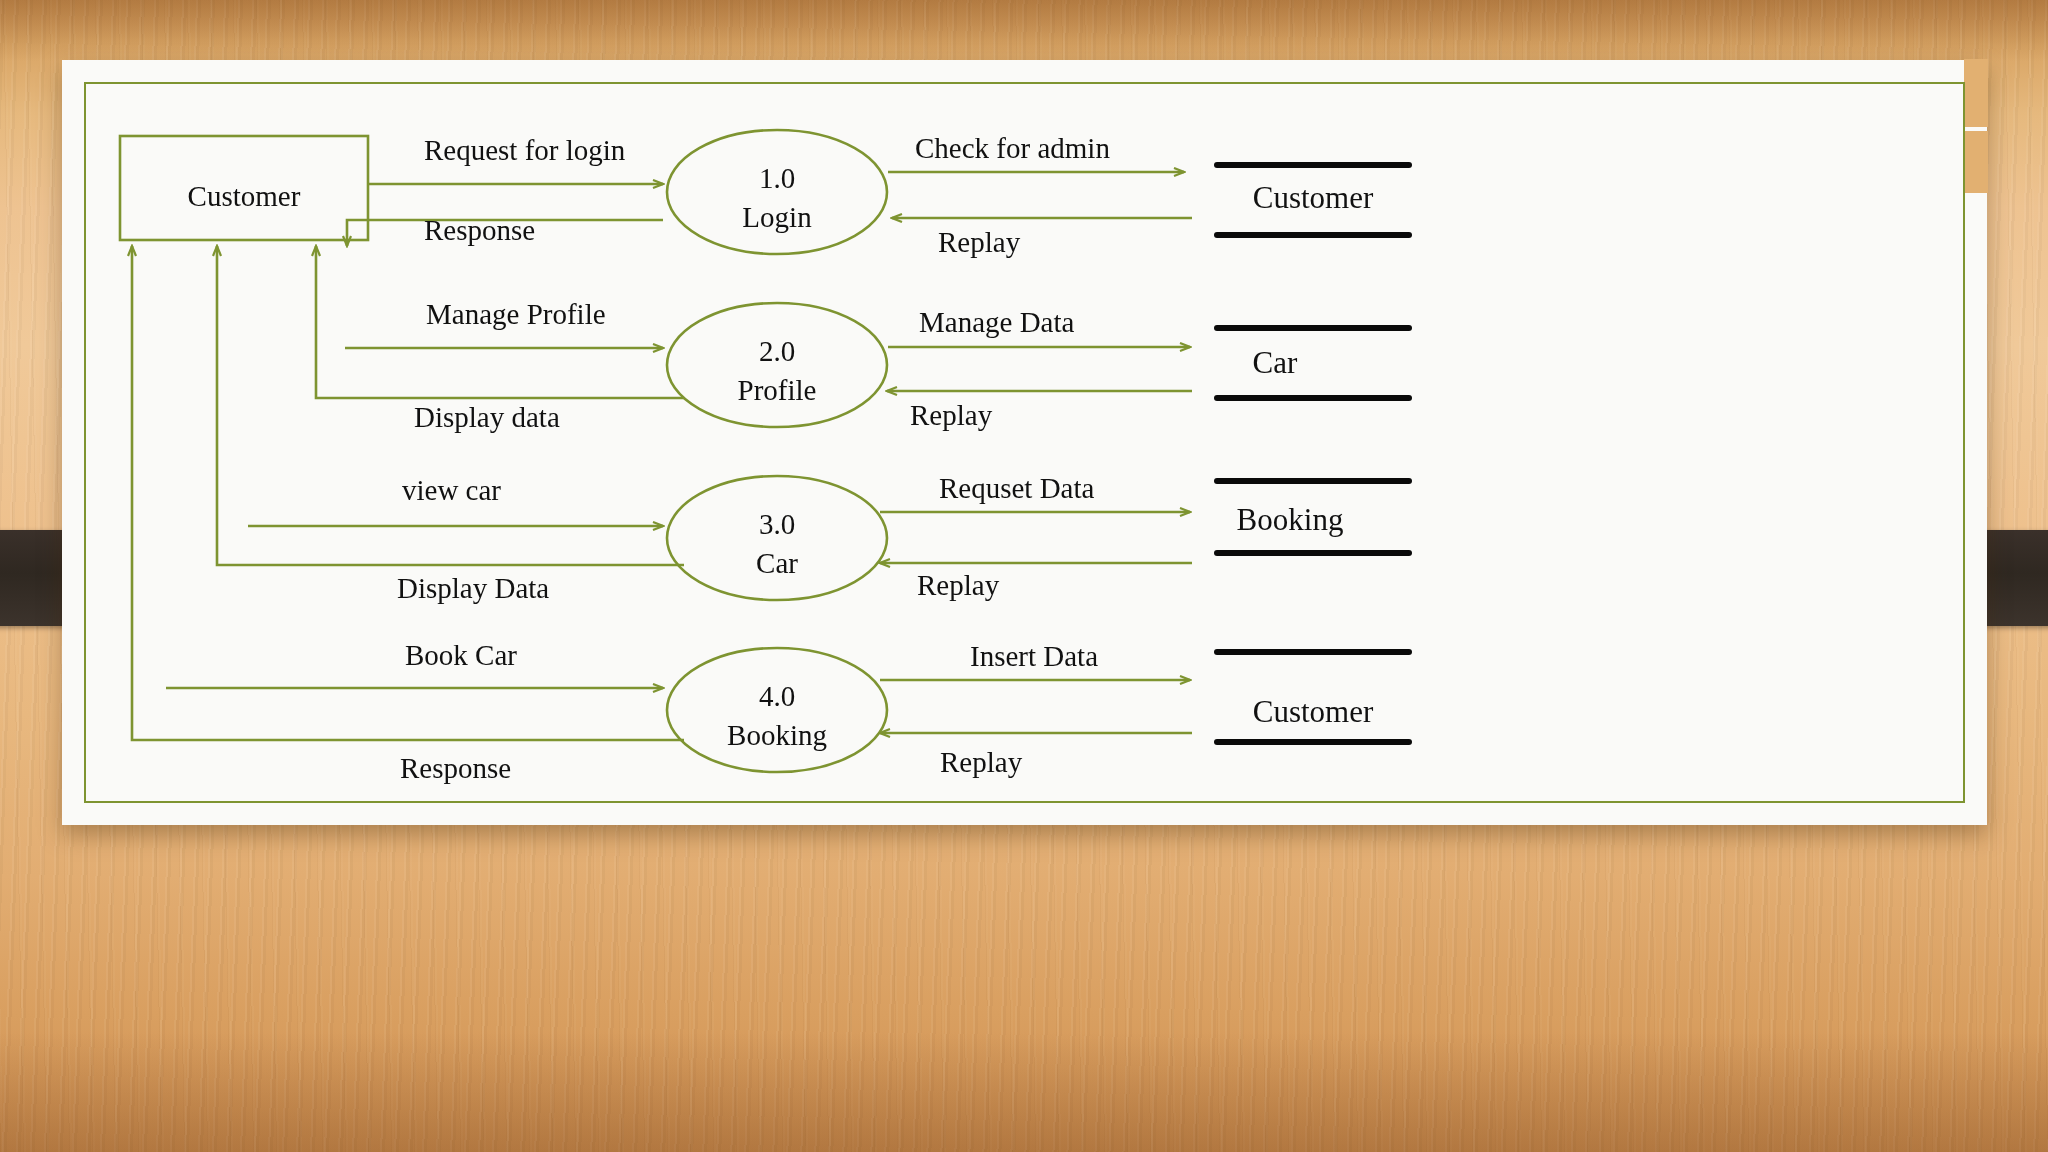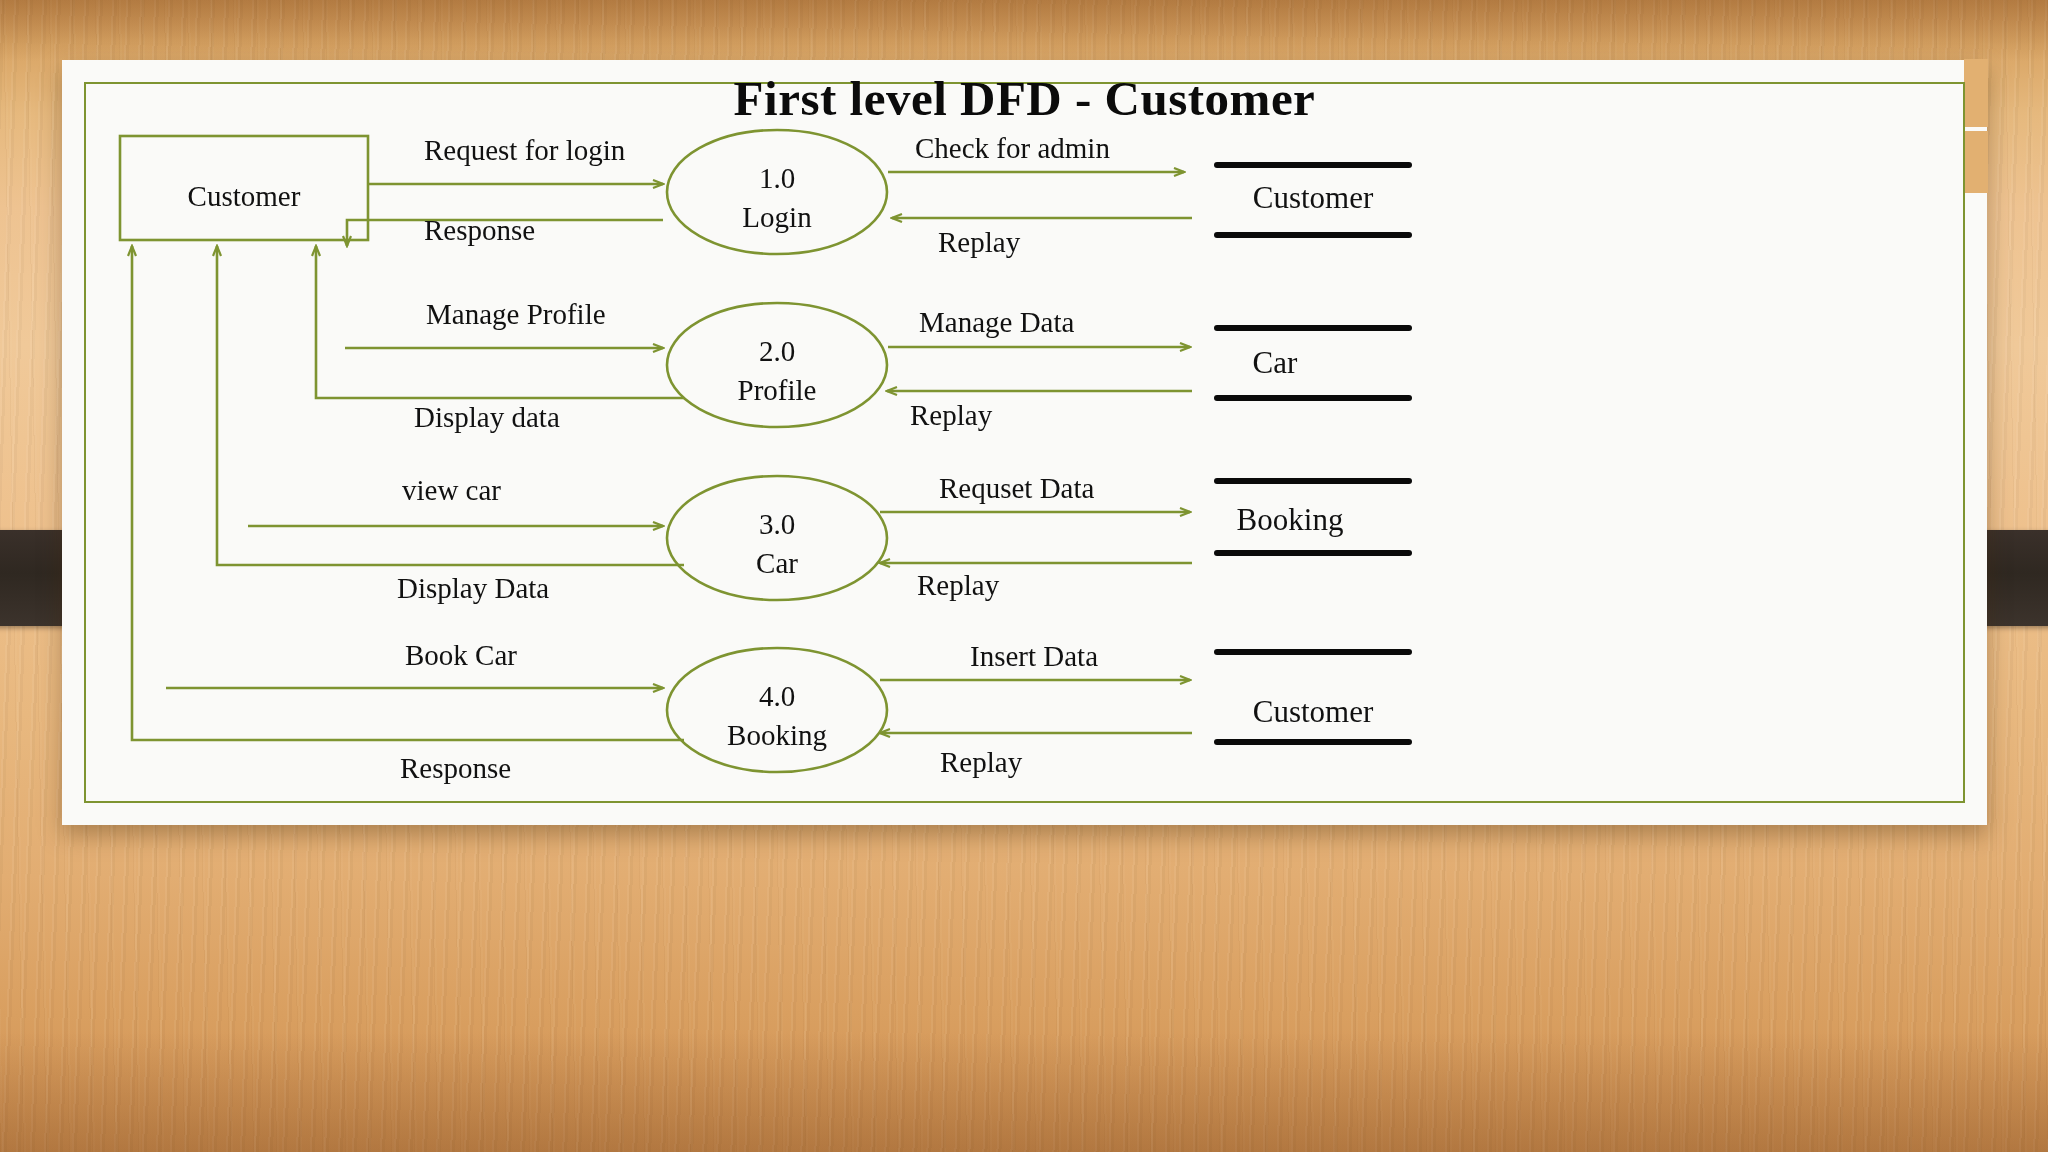--- a/index.html
+++ b/index.html
@@ -103,21 +103,20 @@
   <div class="ribbon right">
     <span class="cap t"></span>
     <span class="cap b"></span>
   </div>
 
   <div id="slide">
     <div class="notch a"></div>
     <div class="notch b"></div>
     <div class="inner-border"></div>
 
-    <div class="title">First level DFD - Customer</div>
 
     <svg class="diagram" viewBox="0 0 1925 765">
       <defs>
         <marker id="ah" markerWidth="13" markerHeight="13" refX="11" refY="5" orient="auto" markerUnits="userSpaceOnUse">
           <path d="M1,1 L11,5 L1,9" fill="none" stroke="#7e9431" stroke-width="2.2"></path>
         </marker>
         <marker id="ahu" markerWidth="13" markerHeight="13" refX="11" refY="5" orient="auto" markerUnits="userSpaceOnUse">
           <path d="M1,1 L11,5 L1,9" fill="none" stroke="#7e9431" stroke-width="2.2"></path>
         </marker>
       </defs>

